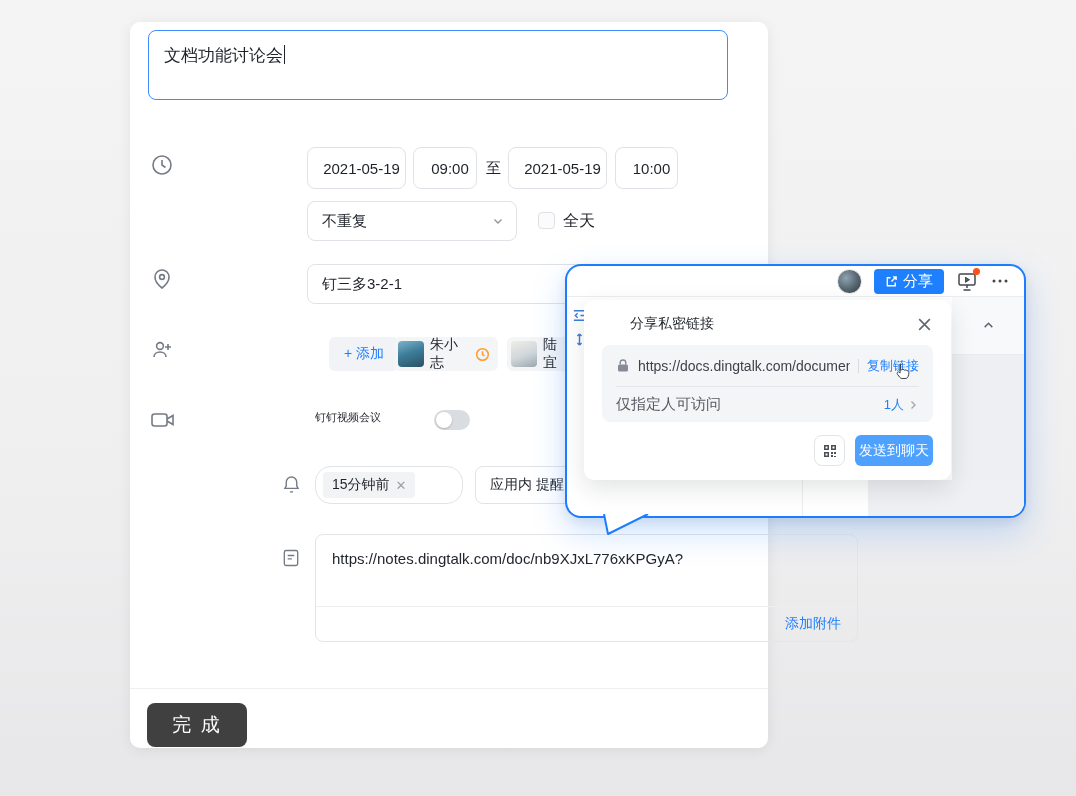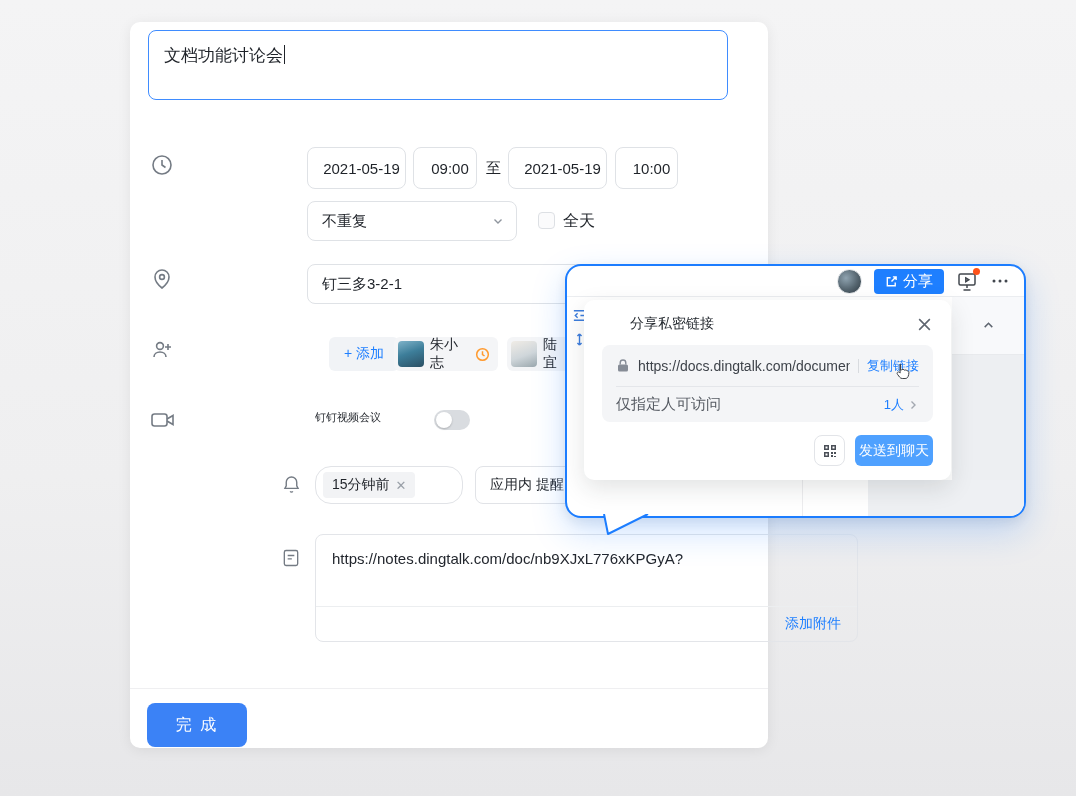--- a/index.html
+++ b/index.html
@@ -57,21 +57,21 @@
   .notes-box { position:absolute; left:185px; top:512px; width:543px; height:108px;
     border:1px solid #e3e5e9; border-radius:8px; }
   .notes-url { padding:11px 16px 0 16px; font-size:15px; line-height:25px; color:#23272e;
     word-break:break-all; }
   .notes-foot { position:absolute; left:0; right:0; bottom:0; height:35px;
     border-top:1px solid #eceef0; display:flex; align-items:center; justify-content:flex-end;
     padding:0 16px; }
   .attach-link { font-size:14px; color:#1e7fff; }
   .card-divider { position:absolute; left:0; right:0; top:666px; height:1px; background:#efeff1; }
   .done-btn { position:absolute; left:17px; top:681px; width:100px; height:44px;
-    background:#3b82f6; border-radius:8px; color:#fff; font-size:16px;
+    background:#404040; border-radius:8px; color:#fff; font-size:19px;
     display:flex; align-items:center; justify-content:center; letter-spacing:2px; }
   
   .bubble { position:absolute; left:565px; top:264px; width:461px; height:254px;
     background:#fff; border:2px solid #1c7dff; border-radius:16px;
     box-shadow:0 14px 34px rgba(28,125,255,.22), 0 4px 12px rgba(0,0,0,.08);
     overflow:hidden; z-index:10; }
   .bub-header { position:absolute; top:0; left:0; right:0; height:31px;
     border-bottom:1px solid #ebedf0; display:flex; align-items:center;
     justify-content:flex-end; gap:12px; padding:0 14px; }
   .hdr-avatar { width:25px; height:25px; border-radius:50%;

